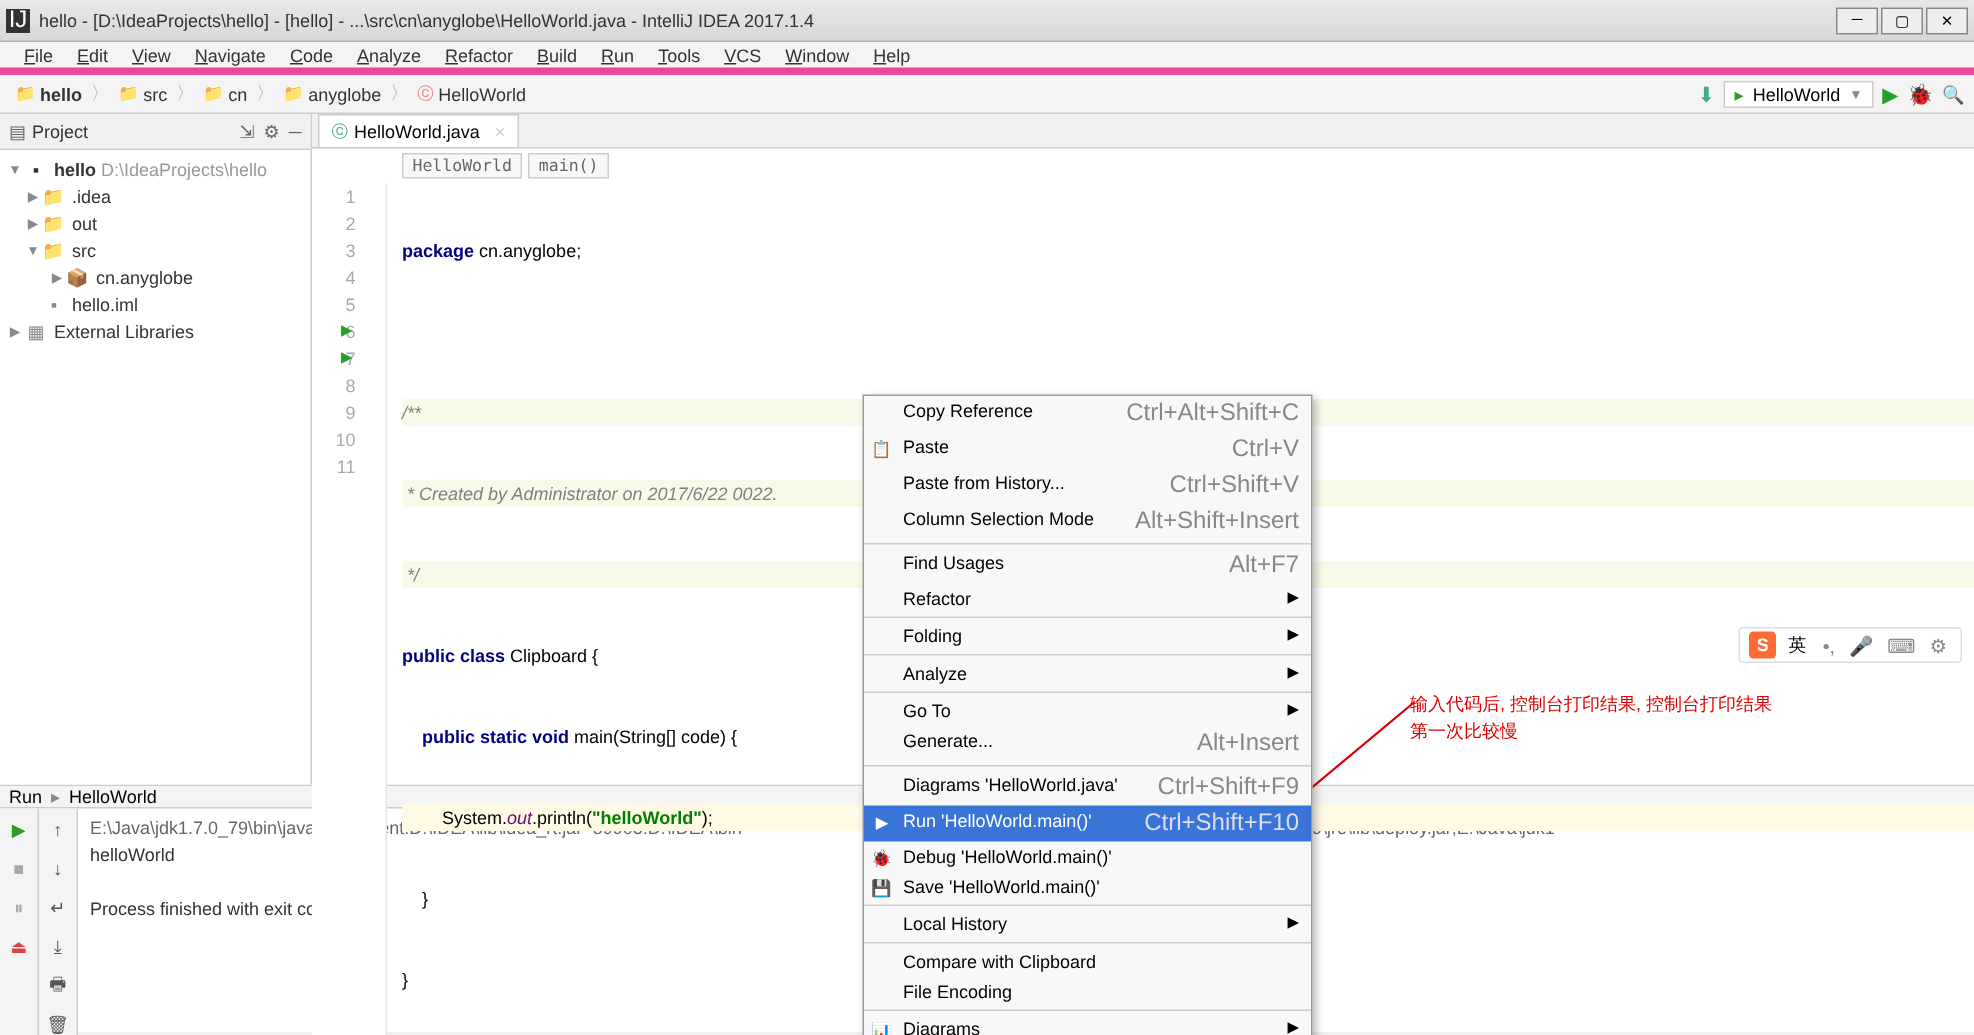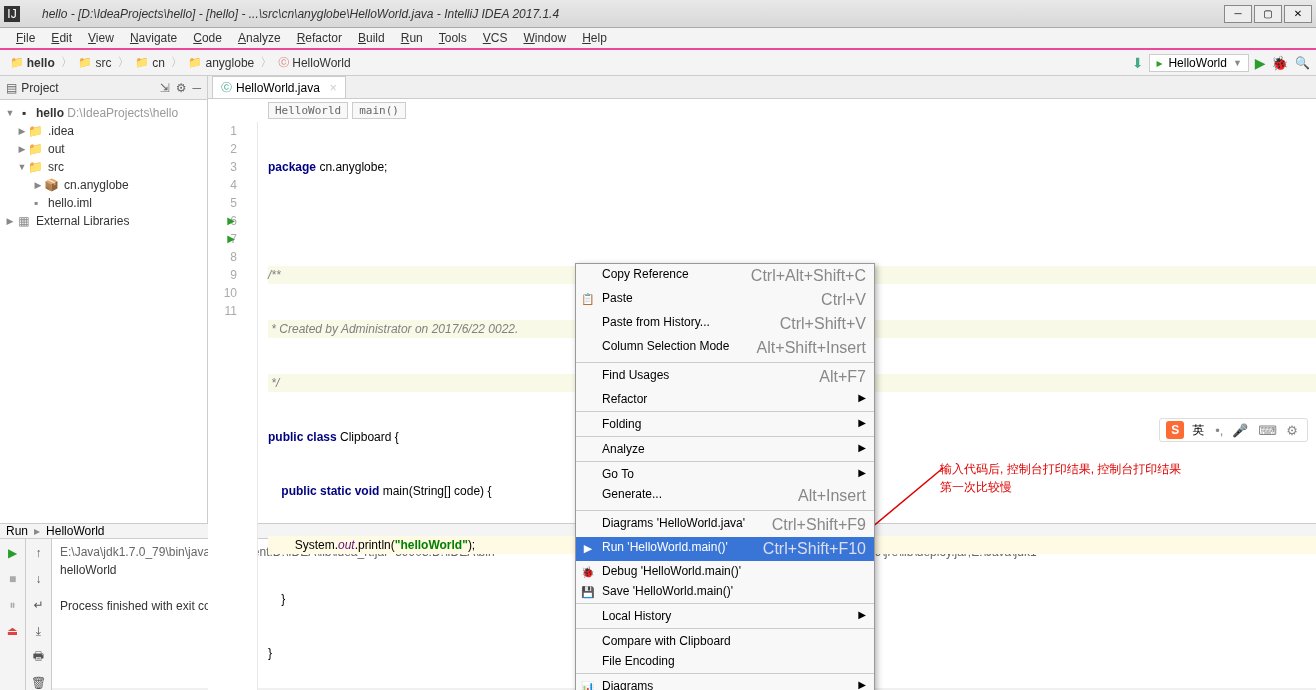--- a/index.html
+++ b/index.html
@@ -1,26 +1,26 @@
 <!DOCTYPE html>
 <html><head>
 <meta charset="utf-8">
 <style>
 * { margin: 0; padding: 0; box-sizing: border-box; font-family: "Segoe UI", Tahoma, sans-serif; font-size: 12px; }
 body { background: #f0f0f0; width: 1316px; height: 690px; overflow: hidden; position: relative; }
 
 
 .titlebar { height: 28px; background: linear-gradient(#e8e8e8, #d8d8d8); border-bottom: 1px solid #aaa; display: flex; align-items: center; padding: 0 4px; }
-.titlebar .icon { width: 16px; height: 16px; background: #333; color: #fff; display: flex; align-items: center; justify-content: center; font-size: 12px; margin-right: 22px; }
-.titlebar .title { flex: 1; color: #333; font-style: italic; }
+.titlebar .icon { width: 16px; height: 16px; background: #333; color: #fff; display: flex; align-items: center; justify-content: center; font-size: 16px; margin-right: 6px; }
+.titlebar .title { flex: 1; color: #333; }
 .win-btns { display: flex; }
 .win-btn { width: 28px; height: 18px; border: 1px solid #888; background: #eee; margin-left: 2px; display: flex; align-items: center; justify-content: center; font-size: 10px; }
 
 
-.menubar { height: 22px; background: #f4f4f4; border-bottom: 2px solid #ec4899; display: flex; align-items: center; padding: 0 8px; }
+.menubar { height: 22px; background: #f4f4f4; border-bottom: 5px solid #ec4899; display: flex; align-items: center; padding: 0 8px; }
 .menubar span { padding: 0 8px; cursor: default; color: #333; }
 .menubar span u { text-decoration: underline; }
 
 
 .toolbar { height: 26px; background: #f4f4f4; border-bottom: 1px solid #ccc; display: flex; align-items: center; padding: 0 6px; }
 .bc-item { display: flex; align-items: center; padding: 0 4px; color: #333; }
 .bc-sep { color: #aaa; padding: 0 2px; }
 .toolbar-right { margin-left: auto; display: flex; align-items: center; gap: 6px; }
 .run-config { border: 1px solid #ccc; background: #fff; padding: 1px 6px; display: flex; align-items: center; gap: 6px; }
 .run-btn-green { color: #2a9d2a; font-size: 14px; }

